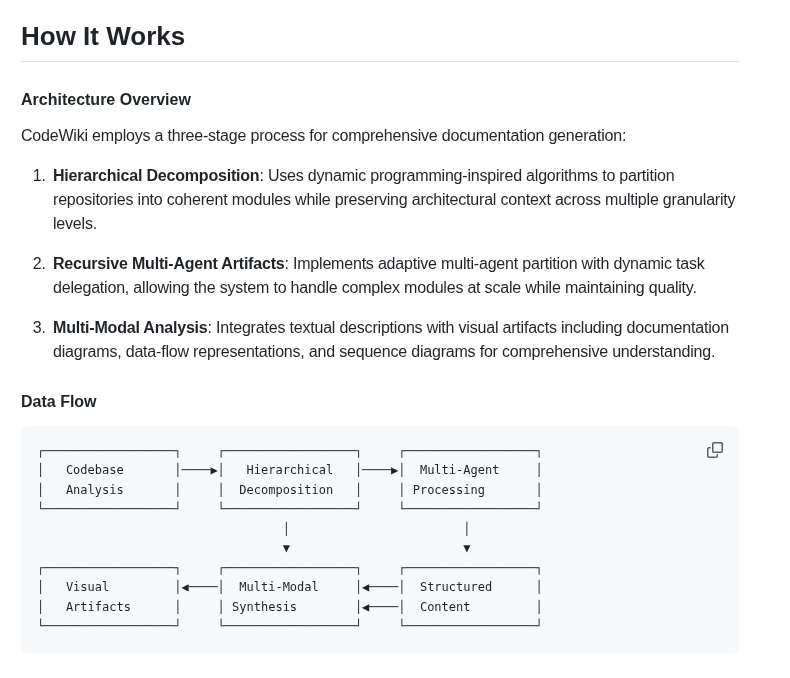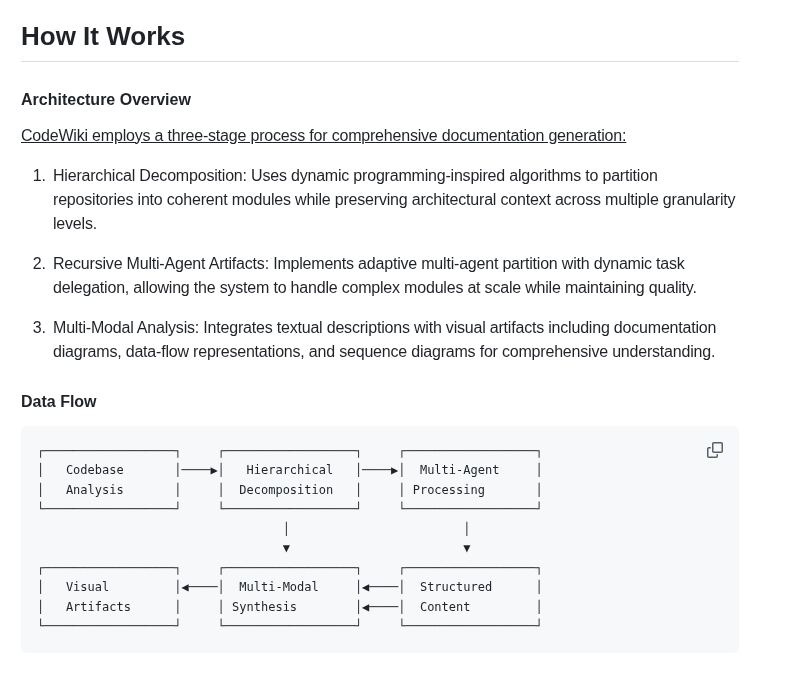--- a/index.html
+++ b/index.html
@@ -27,34 +27,33 @@
     font-size: 16px;
     font-weight: 600;
     line-height: 1.25;
     margin: 28px 0 14px 0;
   }
   p.intro {
     margin: 14px 0 16px 0;
     font-size: 16px;
     line-height: 24px;
     letter-spacing: -0.2px;
-    text-decoration: underline;
   }
   ol.steps {
     margin: 16px 0 0 0;
     padding-left: 29px;
   }
   ol.steps li {
     font-size: 16px;
     line-height: 24px;
     letter-spacing: -0.2px;
     margin-bottom: 16px;
     padding-left: 3px;
   }
-  ol.steps li .term { font-weight: 400; }
+  ol.steps li .term { font-weight: 700; }
   .code-block {
     position: relative;
     margin-top: 10px;
   }
   .code-block pre {
     margin: 0;
     background: #f6f8fa;
     border-radius: 6px;
     padding: 16px;
     overflow: hidden;

